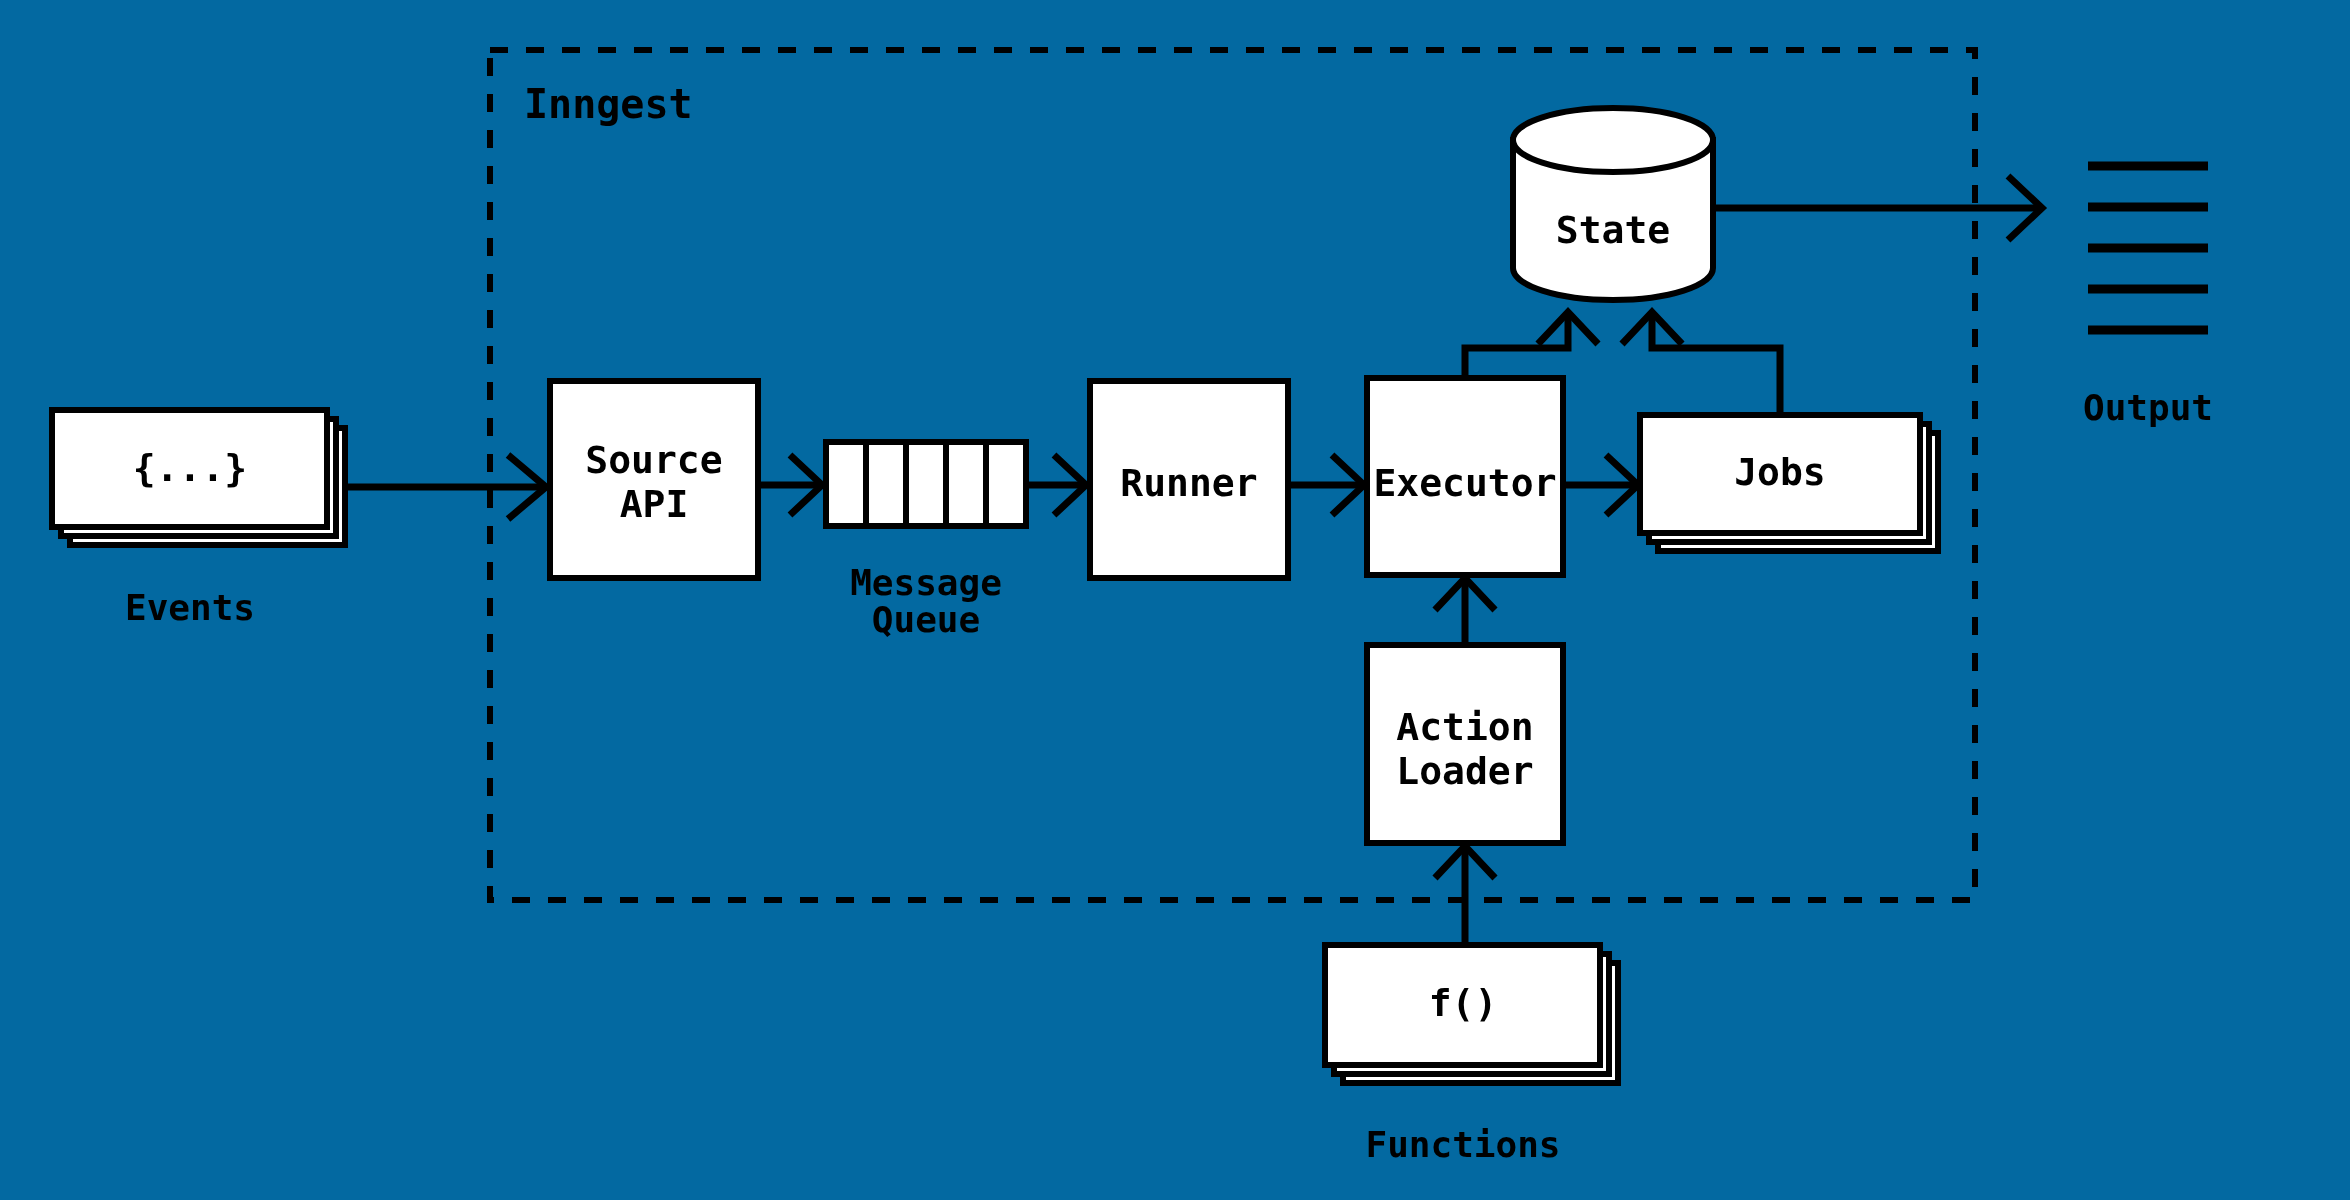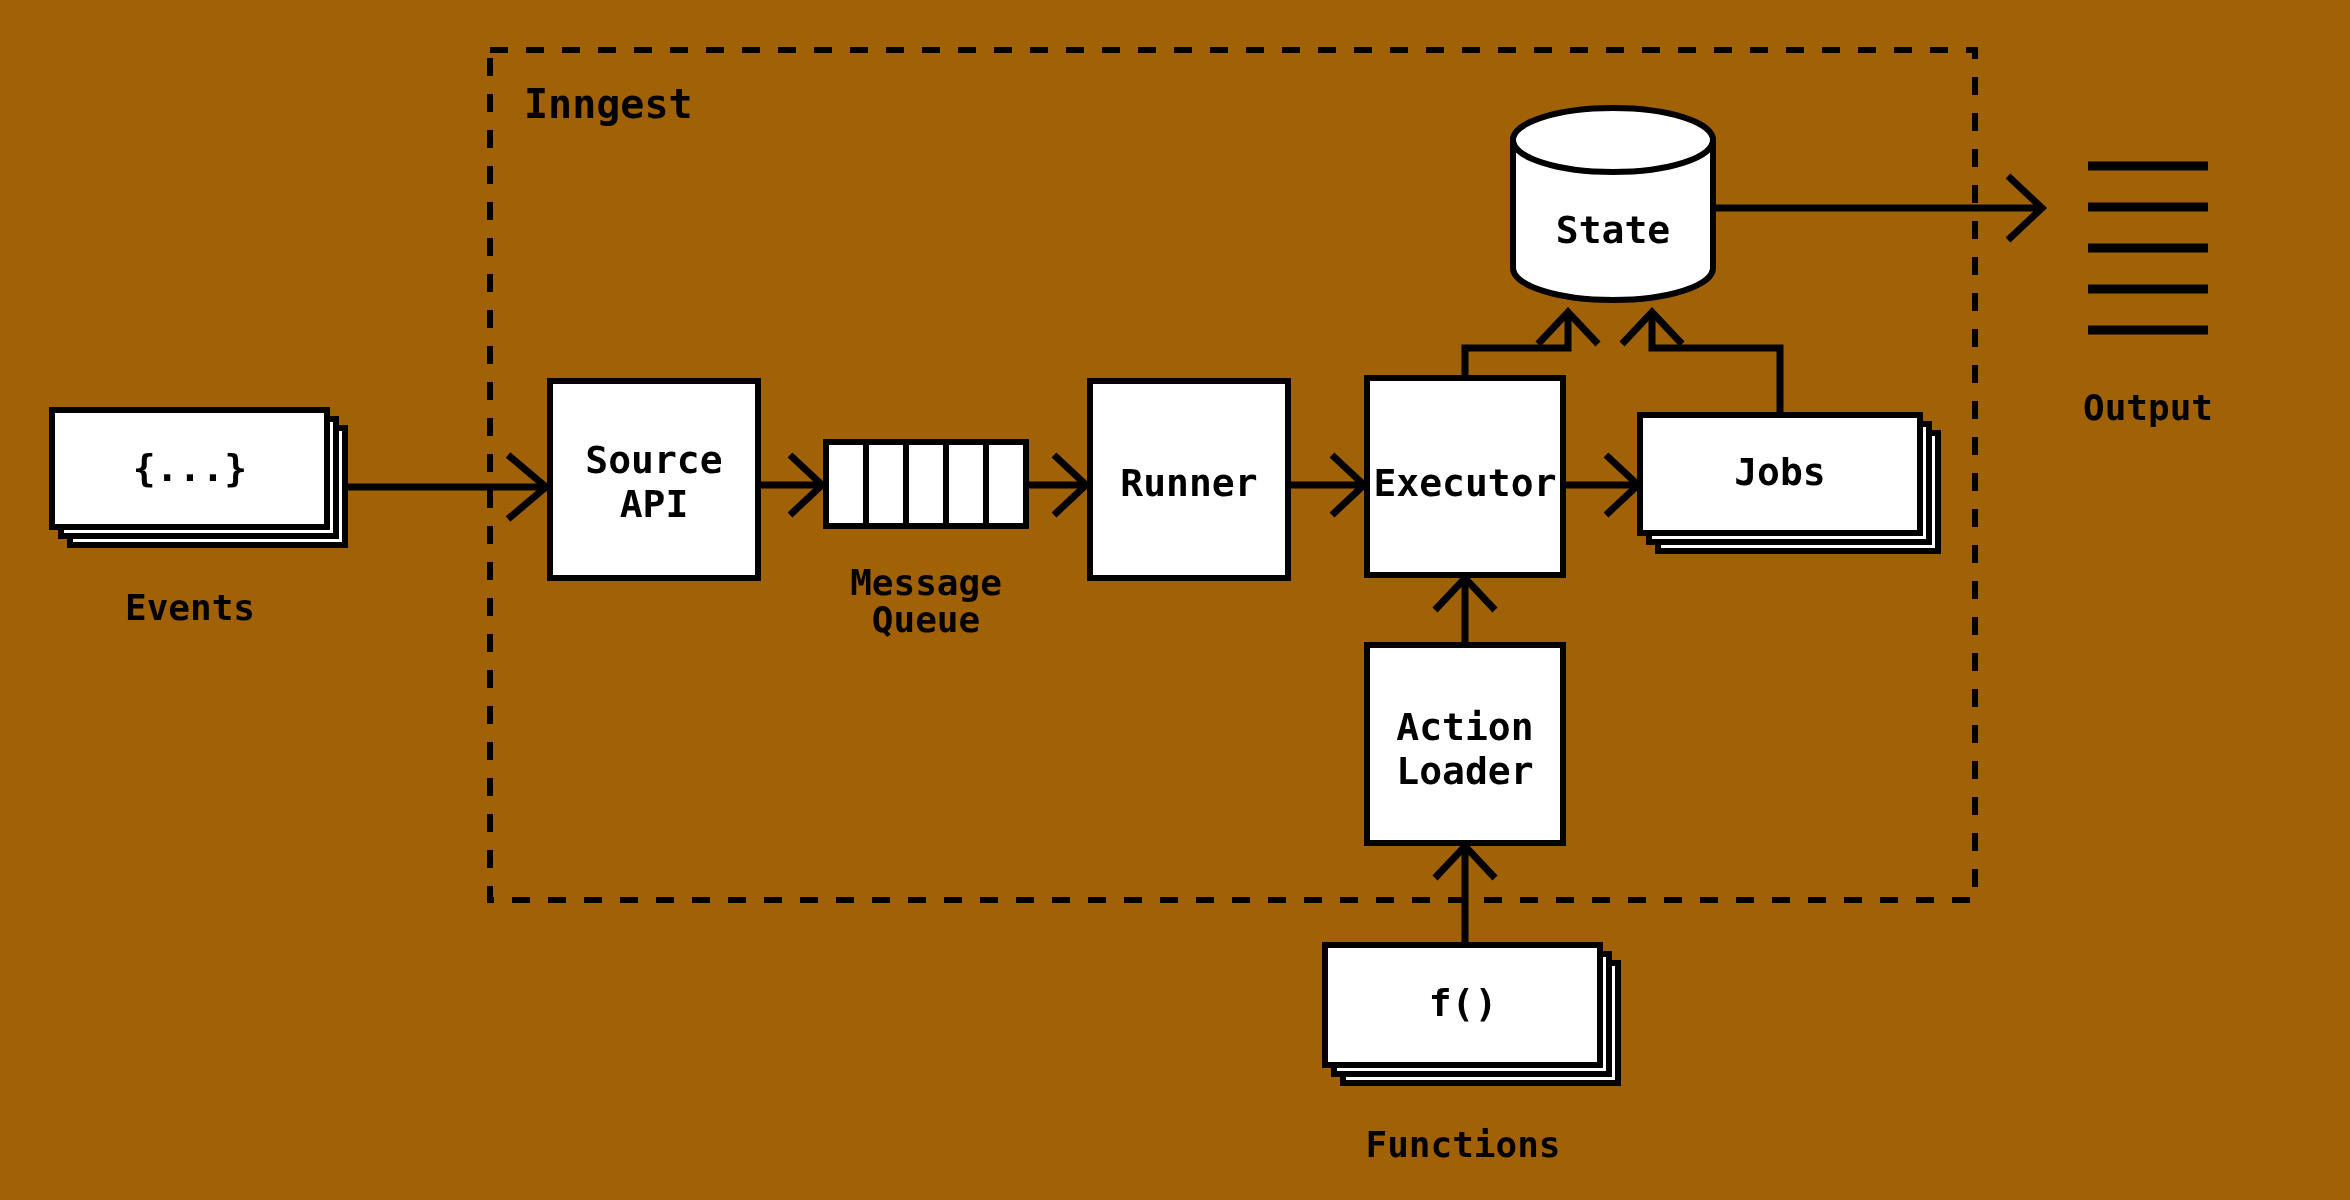--- a/index.html
+++ b/index.html
@@ -11,21 +11,21 @@
   body {
     width: 2350px;
     height: 1200px;
     overflow: hidden;
     font-family: "DejaVu Sans Mono", "Liberation Mono", monospace;
   }
   #diagram-root {
     position: relative;
     width: 2350px;
     height: 1200px;
-    background: #a16207;
+    background: #0369a1;
   }
   svg#arch-svg {
     display: block;
     width: 2350px;
     height: 1200px;
   }
   .node-box {
     fill: #ffffff;
     stroke: #000000;
     stroke-width: 6;

